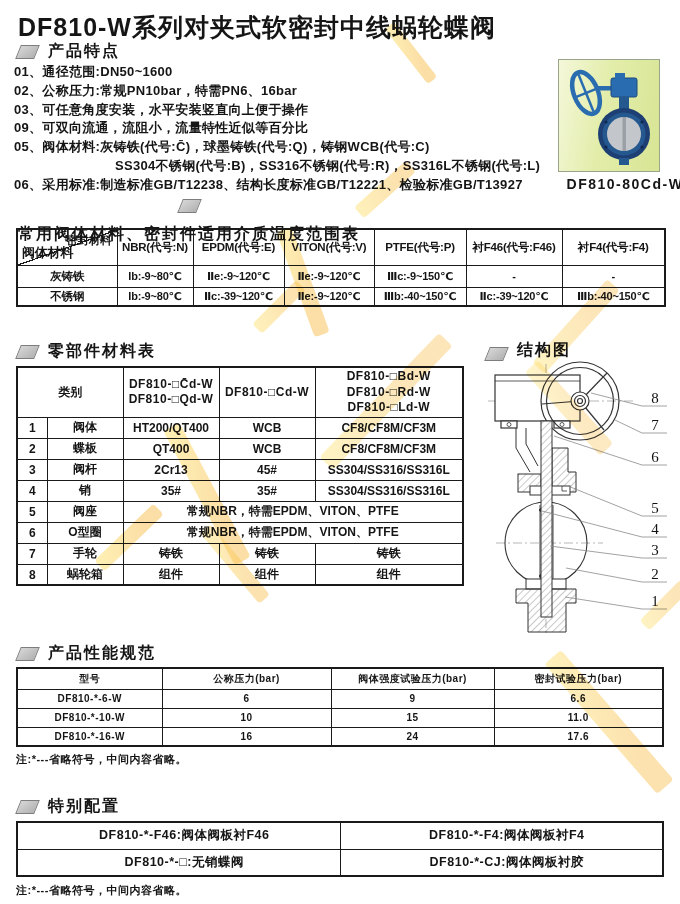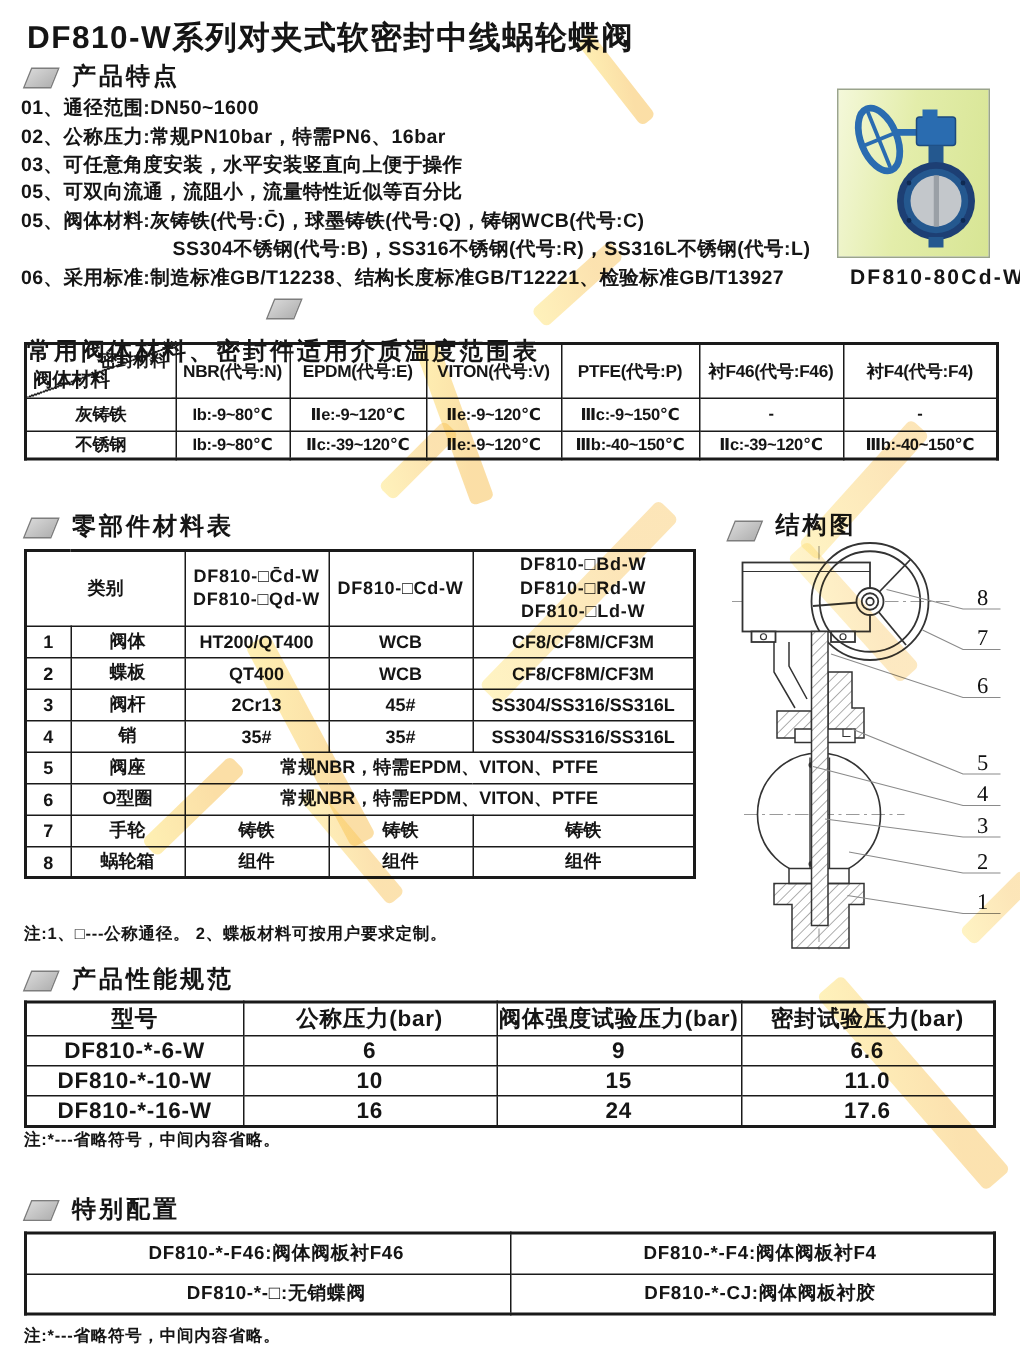--- a/index.html
+++ b/index.html
@@ -5,21 +5,21 @@
   html,body{margin:0;padding:0;}
   body{
     width:680px;height:904px;background:#ffffff;
     font-family:"Liberation Sans","DejaVu Sans",sans-serif;
     color:#151515;position:relative;overflow:hidden;
   }
   .page{position:absolute;inset:0;z-index:1;}
   .abs{position:absolute;}
 
   
-  .doc-title{font-size:21px;font-weight:700;letter-spacing:1px;white-space:nowrap;}
+  .doc-title{font-size:25px;font-weight:700;letter-spacing:1px;white-space:nowrap;}
 
   
   .sec-head{display:flex;align-items:center;gap:11px;}
   .sec-icon{
     width:17px;height:12px;background:linear-gradient(135deg,#d6d6d6,#b2b2b2);
     border:1px solid #7d7d7d;transform:skewX(-22deg);flex:0 0 auto;
   }
   .sec-title{font-size:16px;font-weight:700;letter-spacing:2px;white-space:nowrap;}
 
   
@@ -41,21 +41,21 @@
   .temp-table td{font-size:11px;letter-spacing:-0.2px;}
   .temp-table td.hcol{font-size:11.5px;}
   .corner-cell{padding:0;position:relative;
     background-image:linear-gradient(to bottom right,transparent calc(50% - .6px),#1a1a1a calc(50% - .6px),#1a1a1a calc(50% + .6px),transparent calc(50% + .6px));margin-top:38px;}
   .corner-top{position:absolute;top:3px;right:5px;font-size:11.5px;font-weight:700;}
   .corner-bottom{position:absolute;bottom:3px;left:4px;font-size:13px;font-weight:700;}
 
   .parts-table td{font-size:12px;}
   .parts-table td.code{font-size:12px;letter-spacing:.5px;}
 
-  .perf-table td{font-size:15px;letter-spacing:.5px;}
+  .perf-table td{font-size:10px;letter-spacing:.5px;}
   .special-table td{font-size:12.5px;text-align:left;padding-left:12px;letter-spacing:.5px;}
 
   .note{font-size:11px;font-weight:700;letter-spacing:.5px;white-space:nowrap;}
 
   
   svg text{font-family:"Liberation Serif","DejaVu Serif",serif;}
 
   
   .wm-layer{position:absolute;inset:0;z-index:3;pointer-events:none;mix-blend-mode:multiply;}
   .wm{position:absolute;border-radius:4px;opacity:.5;
@@ -69,21 +69,21 @@
   <div class="abs doc-title" style="left:18px;top:11px;">DF810-W系列对夹式软密封中线蜗轮蝶阀</div>
 
   <div class="abs sec-head" style="left:18px;top:41px;">
     <span class="sec-icon"></span>
     <span class="sec-title">产品特点</span>
   </div>
   <ul class="abs features" style="left:14px;top:63px;">
     <li>01、通径范围:DN50~1600</li>
     <li>02、公称压力:常规PN10bar，特需PN6、16bar</li>
     <li>03、可任意角度安装，水平安装竖直向上便于操作</li>
-    <li>05、可双向流通，流阻小，流量特性近似等百分比</li>
+    <li>09、可双向流通，流阻小，流量特性近似等百分比</li>
     <li>05、阀体材料:灰铸铁(代号:C̄)，球墨铸铁(代号:Q)，铸钢WCB(代号:C)</li>
     <li class="indent">SS304不锈钢(代号:B)，SS316不锈钢(代号:R)，SS316L不锈钢(代号:L)</li>
     <li>06、采用标准:制造标准GB/T12238、结构长度标准GB/T12221、检验标准GB/T13927</li>
   </ul>
 
   <div class="abs photo-box" style="left:558px;top:59px;width:100px;height:111px;">
     <svg width="100" height="111" viewBox="0 0 100 111">
 
       <g transform="rotate(-22 27 33)">
         <ellipse cx="27" cy="33" rx="12" ry="22" fill="none" stroke="#2a6cb0" stroke-width="4.5"></ellipse>
@@ -228,21 +228,20 @@
     </tr>
     <tr style="height:21px">
       <td>8</td>
       <td>蜗轮箱</td>
       <td>组件</td>
       <td>组件</td>
       <td>组件</td>
     </tr>
   </tbody>
     </table>
-  <div class="abs note" style="left:16px;top:615px;">注:1、□---公称通径。 2、蝶板材料可按用户要求定制。</div>
 
   <div class="abs sec-head" style="left:487px;top:340px;align-items:flex-end;">
     <span class="sec-icon"></span>
     <span class="sec-title">结构图</span>
   </div>
   <svg class="abs" style="left:470px;top:360px;" width="208" height="278" viewBox="0 0 208 278">
     <defs>
       <pattern id="hatch" width="5" height="5" patternUnits="userSpaceOnUse" patternTransform="rotate(45)">
         <line x1="0" y1="0" x2="0" y2="5" stroke="#777" stroke-width="0.8"></line>
       </pattern>

